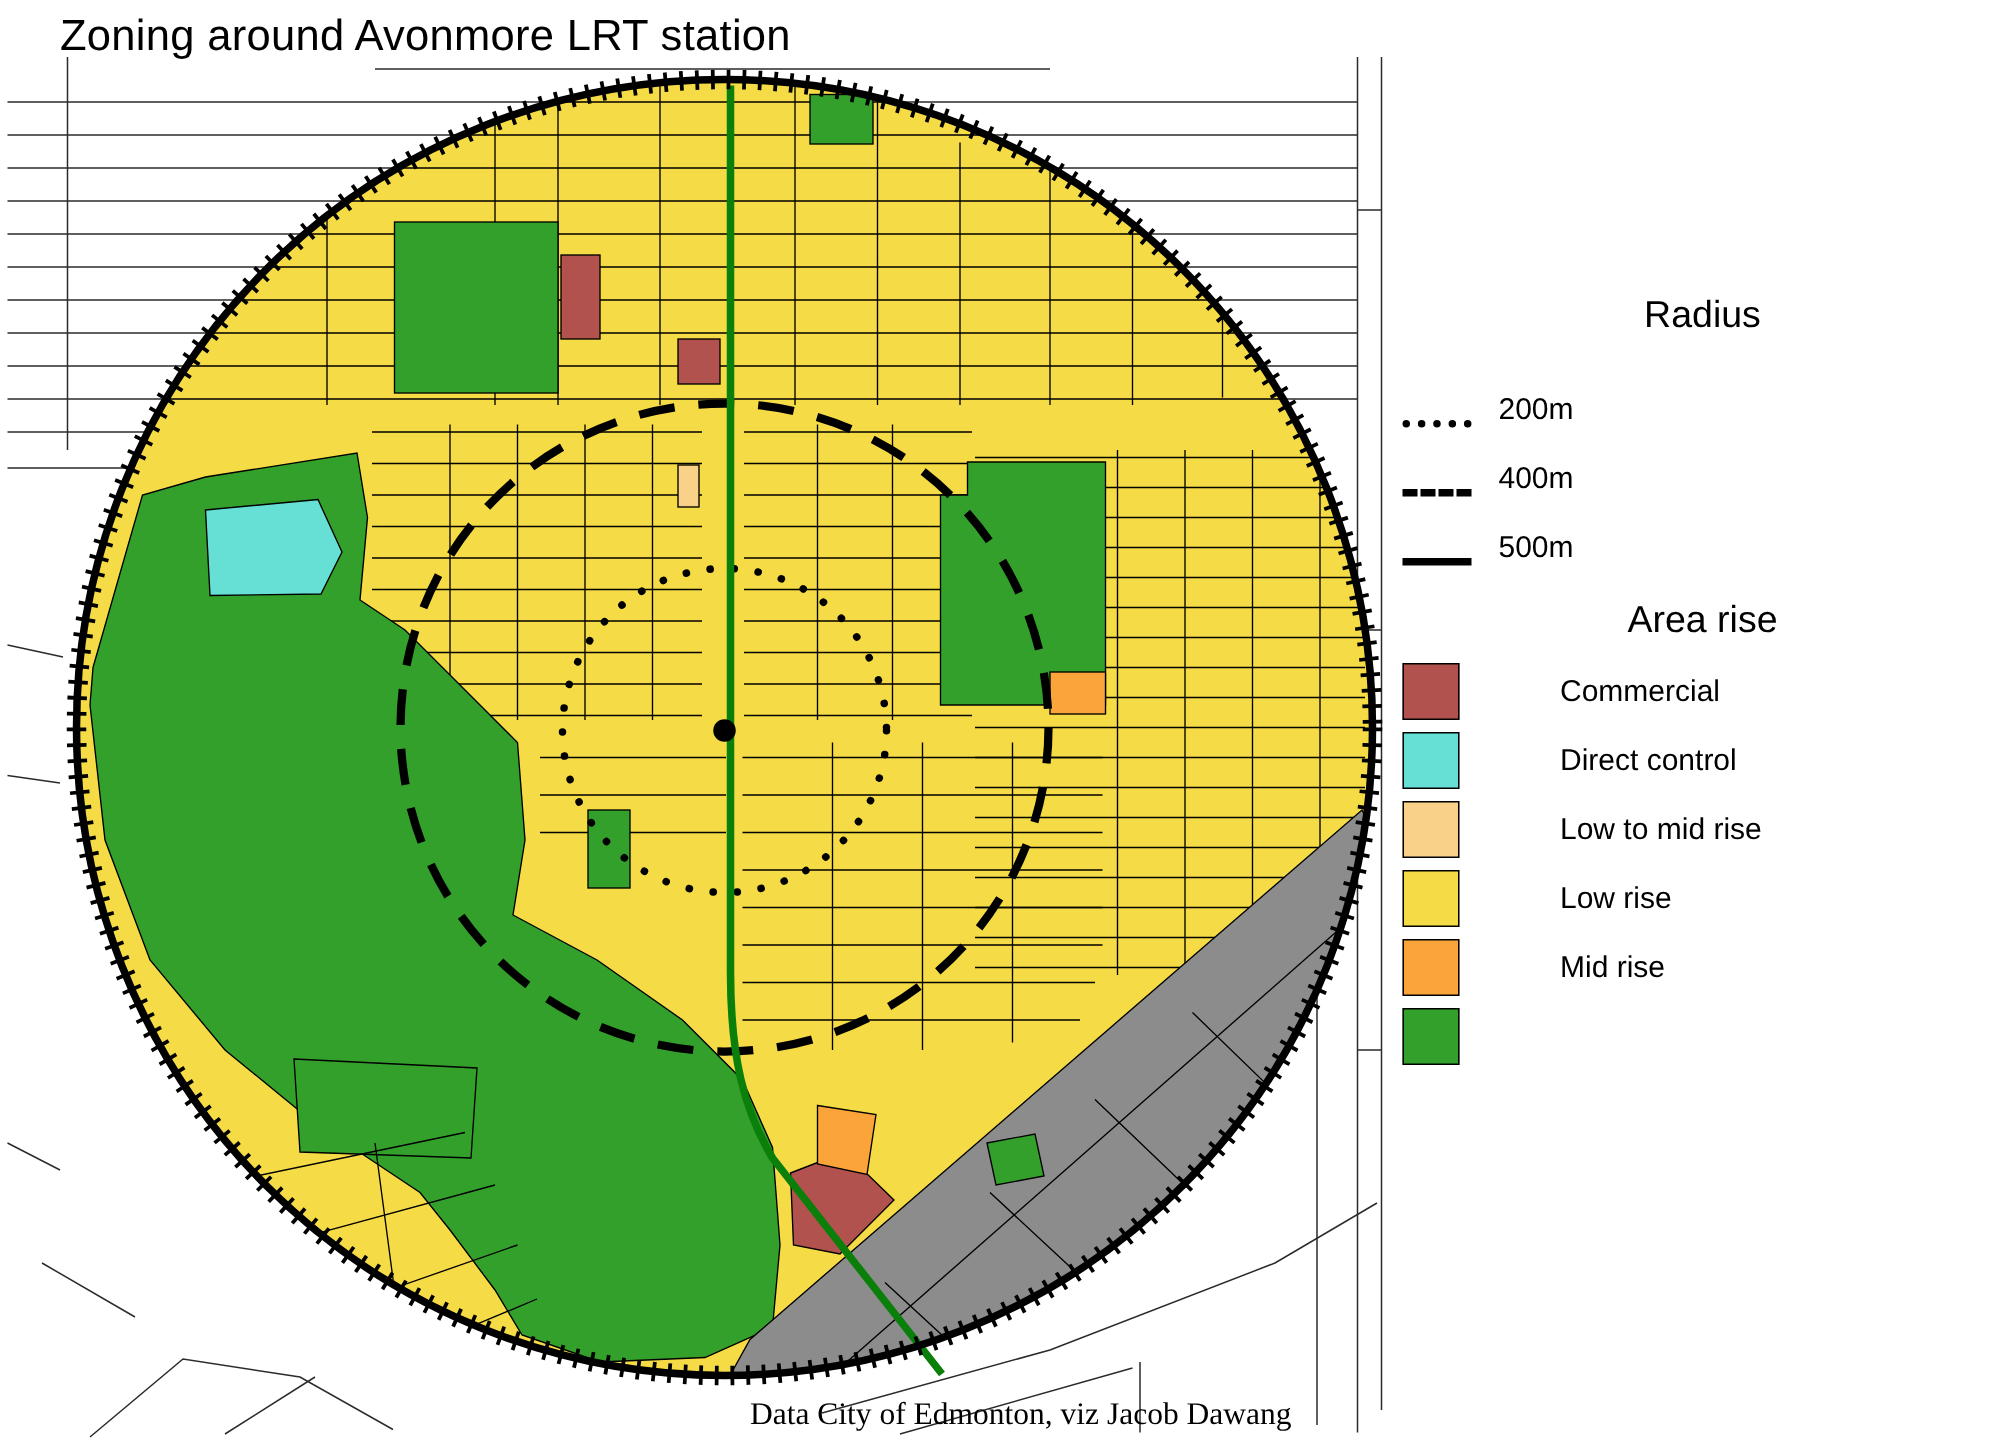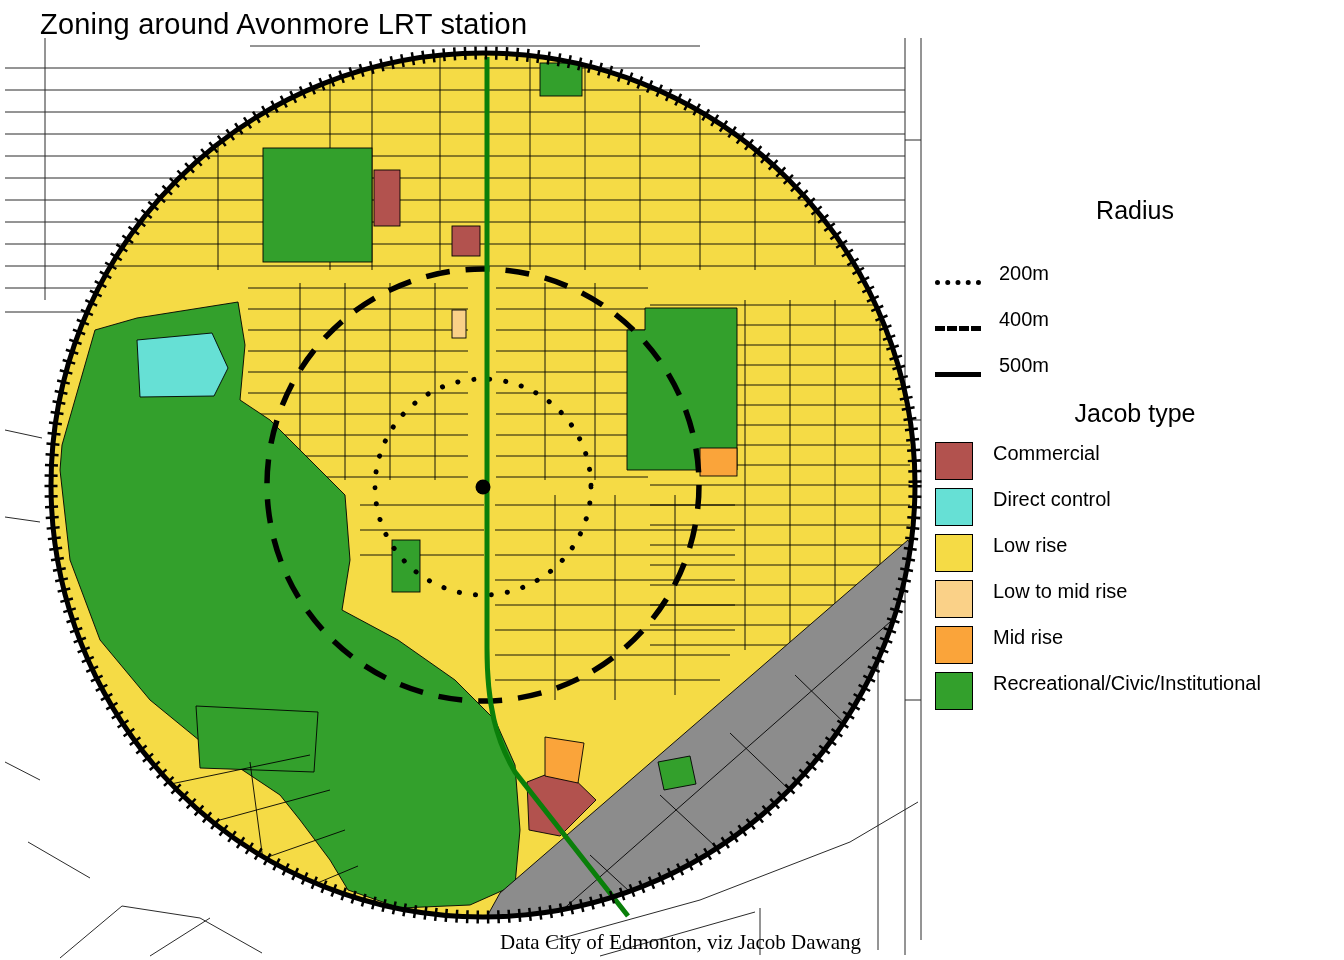--- a/index.html
+++ b/index.html
@@ -7,21 +7,21 @@
           font-family:"Liberation Sans",sans-serif;color:#000;}
   .map-svg{position:absolute;left:0;top:0;}
   .page-title{position:absolute;left:40px;top:8px;font-size:29px;letter-spacing:0.2px;}
   .caption{position:absolute;left:500px;top:930px;font-size:21px;font-family:Liberation Serif, serif;}
   .legend{position:absolute;left:935px;top:196px;width:400px;}
   .legend-heading{font-size:25px;margin-bottom:14px;text-align:center;}
   .radius-row{display:flex;align-items:flex-end;height:46px;}
   .radius-sample{display:inline-block;width:46px;height:0;border-top:5px solid #000;margin-right:18px;}
   .radius-label{font-size:20px;}
   .legend-gap{height:22px;}
-  .area-row{display:flex;margin-bottom:8px;}
+  .area-row{display:flex;align-items:center;margin-bottom:8px;gap:47px;}
   .swatch{width:38px;height:38px;border:1px solid #000;box-sizing:border-box;margin-right:20px;flex:0 0 38px;}
   .area-label{font-size:20px;}
   
   .street{stroke:var(--c-street,#000);stroke-width:0.9;fill:none;}
   .street-out{stroke:#2b2b2b;stroke-width:1;fill:none;}
   .zone{stroke:#000;stroke-width:0.9;}
   .f-commercial{fill:var(--c-commercial,#B2524E);}
   .f-direct-control{fill:var(--c-direct-control,#66E0D5);}
   .f-industrial{fill:var(--c-industrial,#8C8C8C);}
   .f-low-rise{fill:var(--c-low-rise,#F5DB45);}
@@ -114,43 +114,42 @@
     <div class="radius-row">
       <span class="radius-sample" style="border-top-style: dashed;"></span>
       <span class="radius-label">400m</span>
     </div>
     <div class="radius-row">
       <span class="radius-sample" style="border-top-style: solid;"></span>
       <span class="radius-label">500m</span>
     </div>
 
     <div class="legend-gap"></div>
-    <div class="legend-heading">Jacob type</div>
+    <div class="legend-heading">Area rise</div>
 
     <div class="area-row">
       <span class="swatch" style="background-color: rgb(178, 82, 78);"></span>
       <span class="area-label">Commercial</span>
     </div>
     <div class="area-row">
       <span class="swatch" style="background-color: rgb(102, 224, 213);"></span>
       <span class="area-label">Direct control</span>
     </div>
     <div class="area-row">
+      <span class="swatch" style="background-color: rgb(250, 209, 136);"></span>
+      <span class="area-label">Low to mid rise</span>
+    </div>
+    <div class="area-row">
       <span class="swatch" style="background-color: rgb(245, 219, 69);"></span>
       <span class="area-label">Low rise</span>
-    </div>
-    <div class="area-row">
-      <span class="swatch" style="background-color: rgb(250, 209, 136);"></span>
-      <span class="area-label">Low to mid rise</span>
     </div>
     <div class="area-row">
       <span class="swatch" style="background-color: rgb(250, 164, 58);"></span>
       <span class="area-label">Mid rise</span>
     </div>
     <div class="area-row">
       <span class="swatch" style="background-color: rgb(51, 160, 44);"></span>
-      <span class="area-label">Recreational/Civic/Institutional</span>
     </div>
   </div>
 
   <div class="caption">Data City of Edmonton, viz Jacob Dawang</div>
 
 </div>
 
 </body></html>

